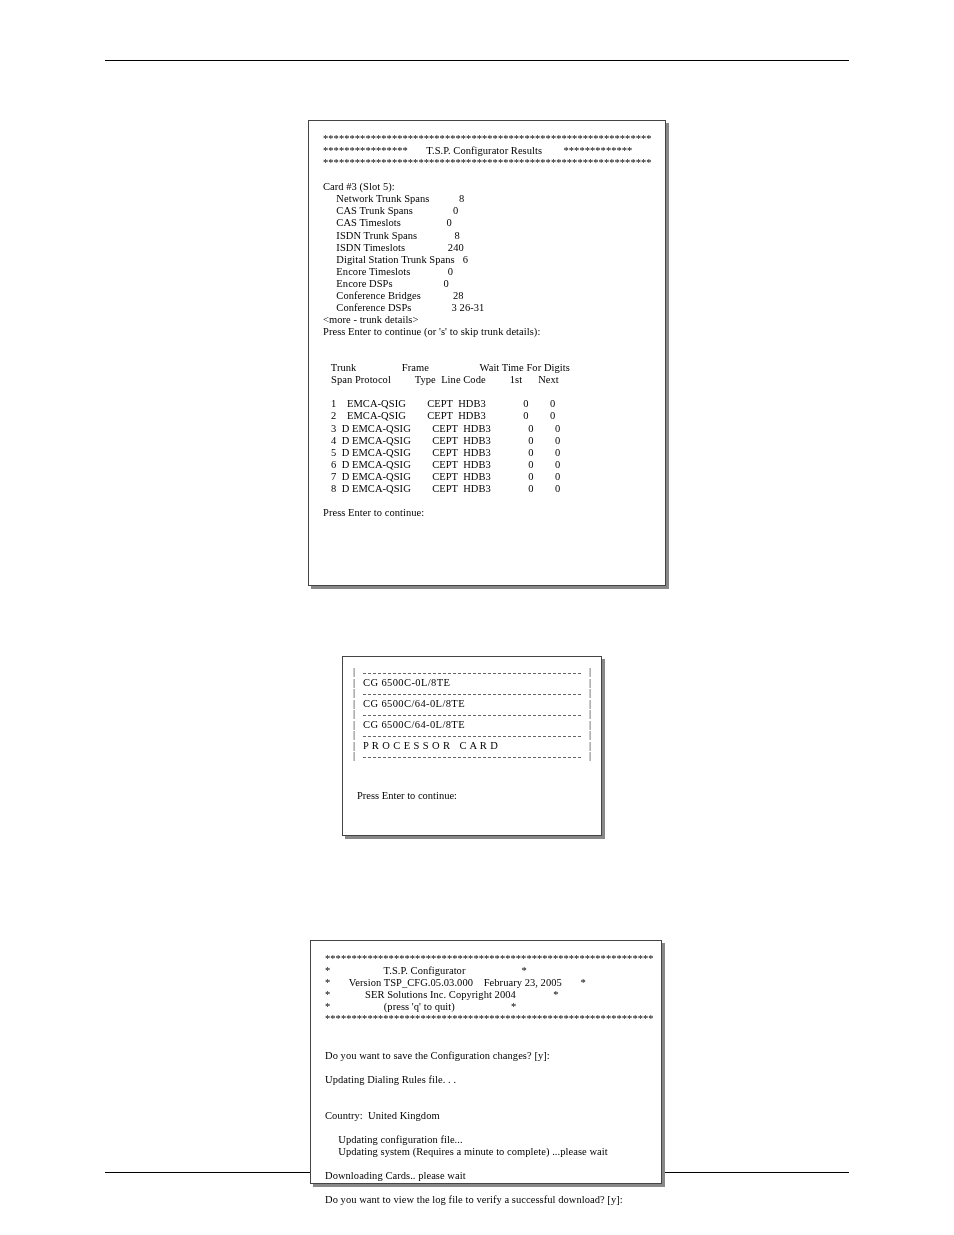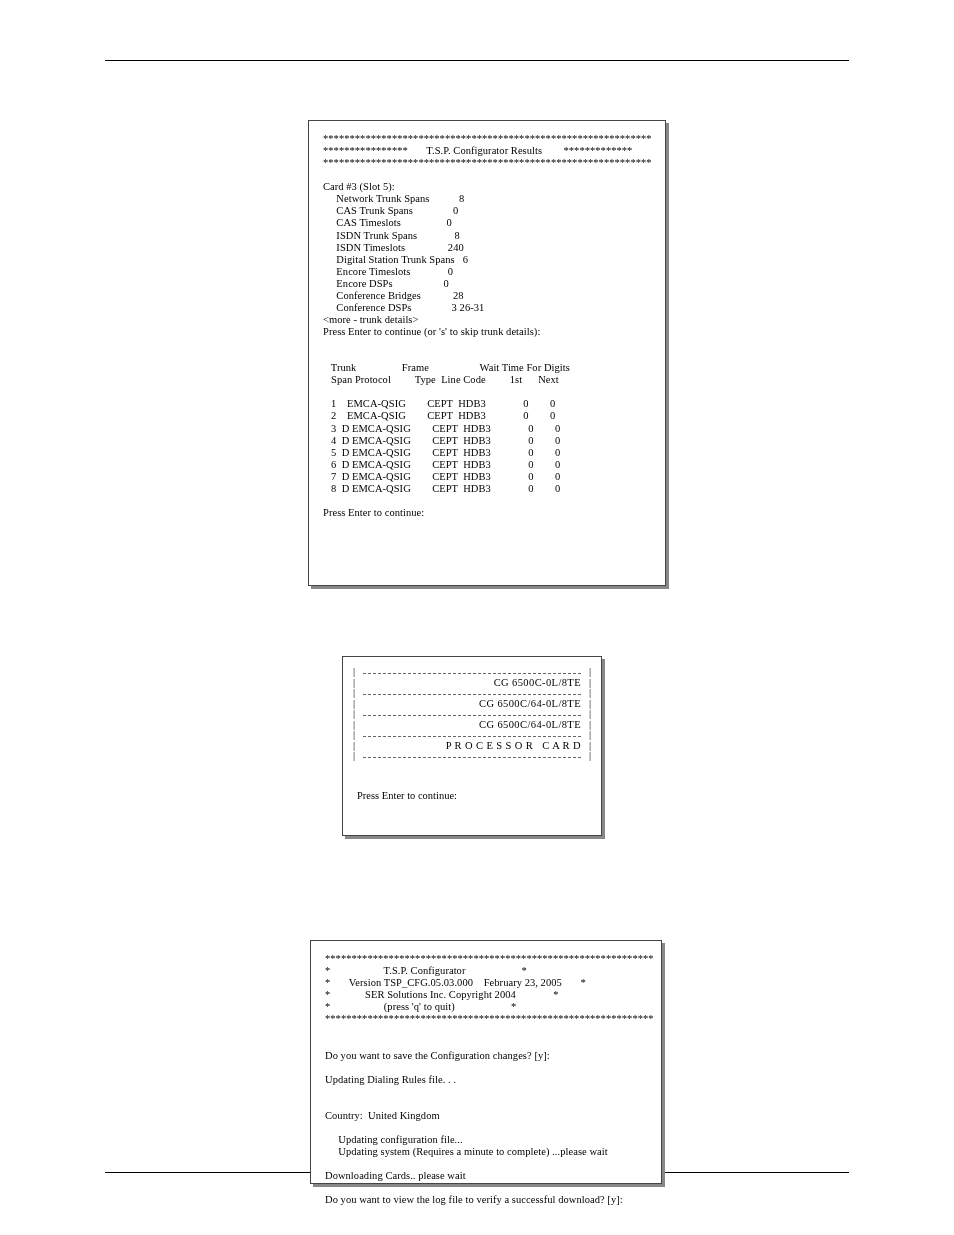--- a/index.html
+++ b/index.html
@@ -55,21 +55,21 @@
     padding: 6px 10px 0 10px;
   }
   .cardrow {
     display: flex;
     font-family: "Times New Roman", Times, serif;
     font-size: 10.5px;
     line-height: 1;
     white-space: pre;
   }
   .cardrow .edge { width: 10px; }
-  .cardrow .mid  { flex: 1; text-align: right; letter-spacing: 0.4px; }
+  .cardrow .mid  { flex: 1; text-align: left; letter-spacing: 0.4px; }
   .dashline {
     display: flex;
     font-size: 10.5px;
     line-height: 1;
   }
   .dashline .edge { width: 10px; font-family: "Times New Roman", Times, serif; }
   .dashline .dashes {
     flex: 1;
     height: 0;
     border-top: 1px dashed #666;

